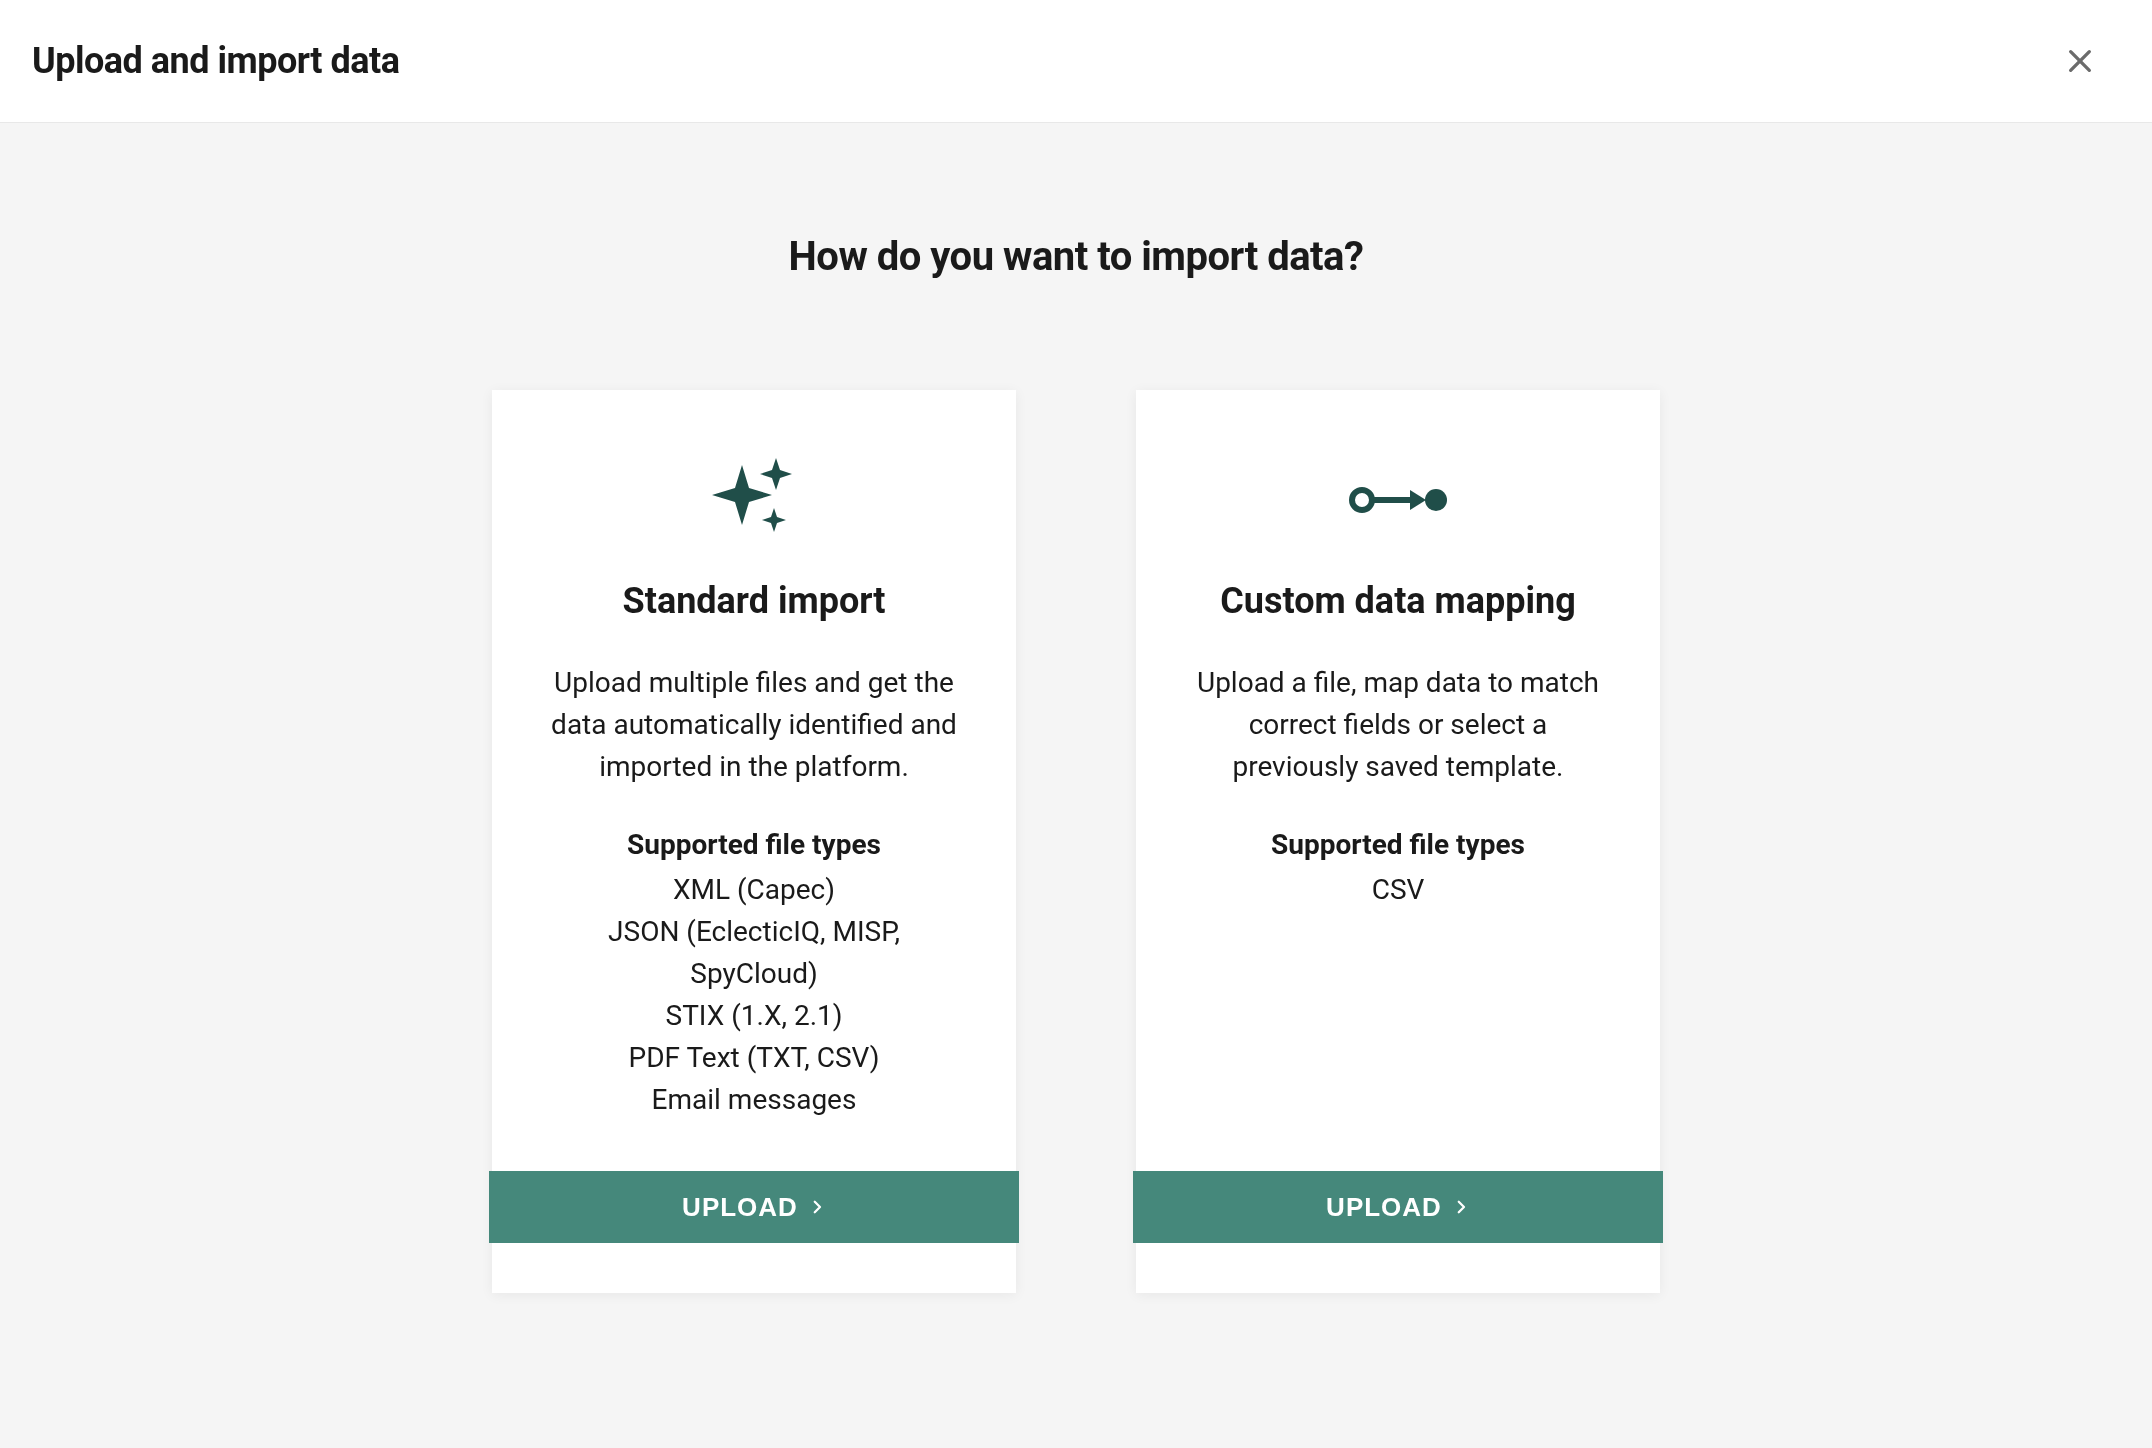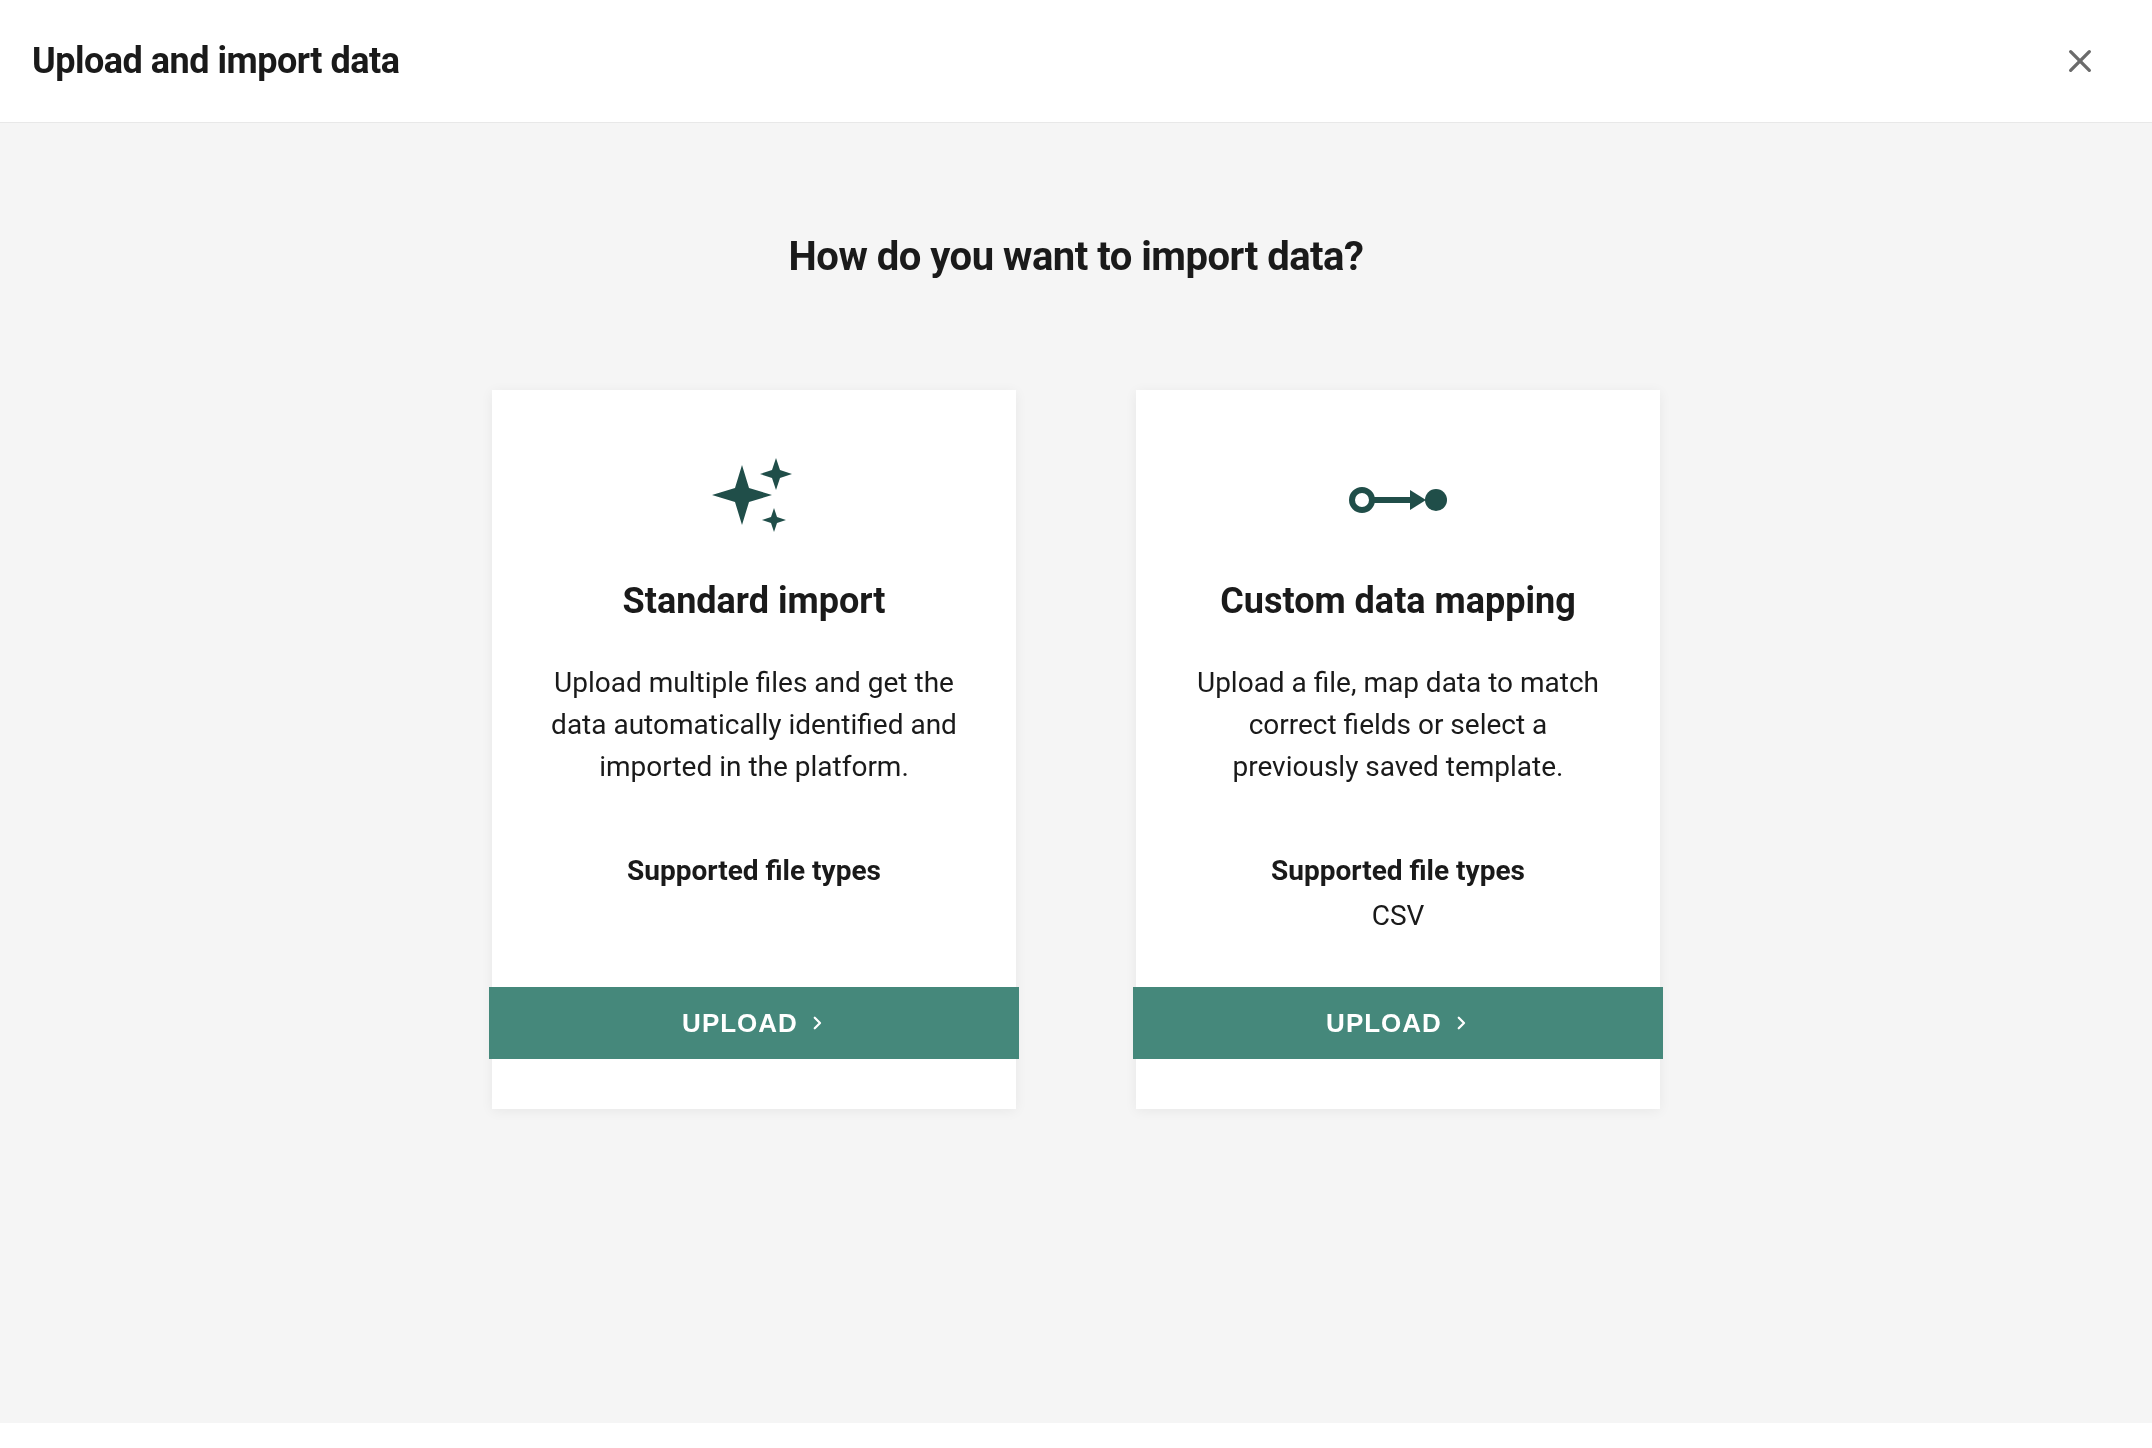--- a/index.html
+++ b/index.html
@@ -81,21 +81,21 @@
     font-size: 36px;
     font-weight: 700;
     color: #1a1a1a;
     margin-bottom: 40px;
   }
   .card-desc {
     font-size: 28px;
     font-weight: 400;
     color: #1a1a1a;
     line-height: 1.5;
-    margin-bottom: 66px;
+    margin-bottom: 40px;
   }
   .supported-heading {
     font-size: 28px;
     font-weight: 700;
     color: #1a1a1a;
     margin-bottom: 8px;
   }
   .file-types {
     font-size: 28px;
     font-weight: 400;
@@ -151,20 +151,27 @@
       <div class="card-icon">
         <svg width="100" height="100" viewBox="0 0 100 100" fill="currentColor">
           <path d="M38 15 L45 38 L68 45 L45 52 L38 75 L31 52 L8 45 L31 38 Z"></path>
           <path d="M72 8 L76 20 L88 24 L76 28 L72 40 L68 28 L56 24 L68 20 Z"></path>
           <path d="M70 58 L73 67 L82 70 L73 73 L70 82 L67 73 L58 70 L67 67 Z"></path>
         </svg>
       </div>
       <div class="card-title">Standard import</div>
       <div class="card-desc">Upload multiple files and get the data automatically identified and imported in the platform.</div>
       <div class="supported-heading">Supported file types</div>
+      <div class="file-types">
+        <div>XML (Capec)</div>
+        <div>JSON (EclecticIQ, MISP, SpyCloud)</div>
+        <div>STIX (1.X, 2.1)</div>
+        <div>PDF Text (TXT, CSV)</div>
+        <div>Email messages</div>
+      </div>
       <div class="spacer"></div>
       <button class="upload-btn">
         <span>UPLOAD</span>
         <svg viewBox="0 0 24 24" fill="none" stroke="currentColor" stroke-width="3" stroke-linecap="round" stroke-linejoin="round">
           <polyline points="9 5 16 12 9 19"></polyline>
         </svg>
       </button>
     </div>
 
     <div class="card">

